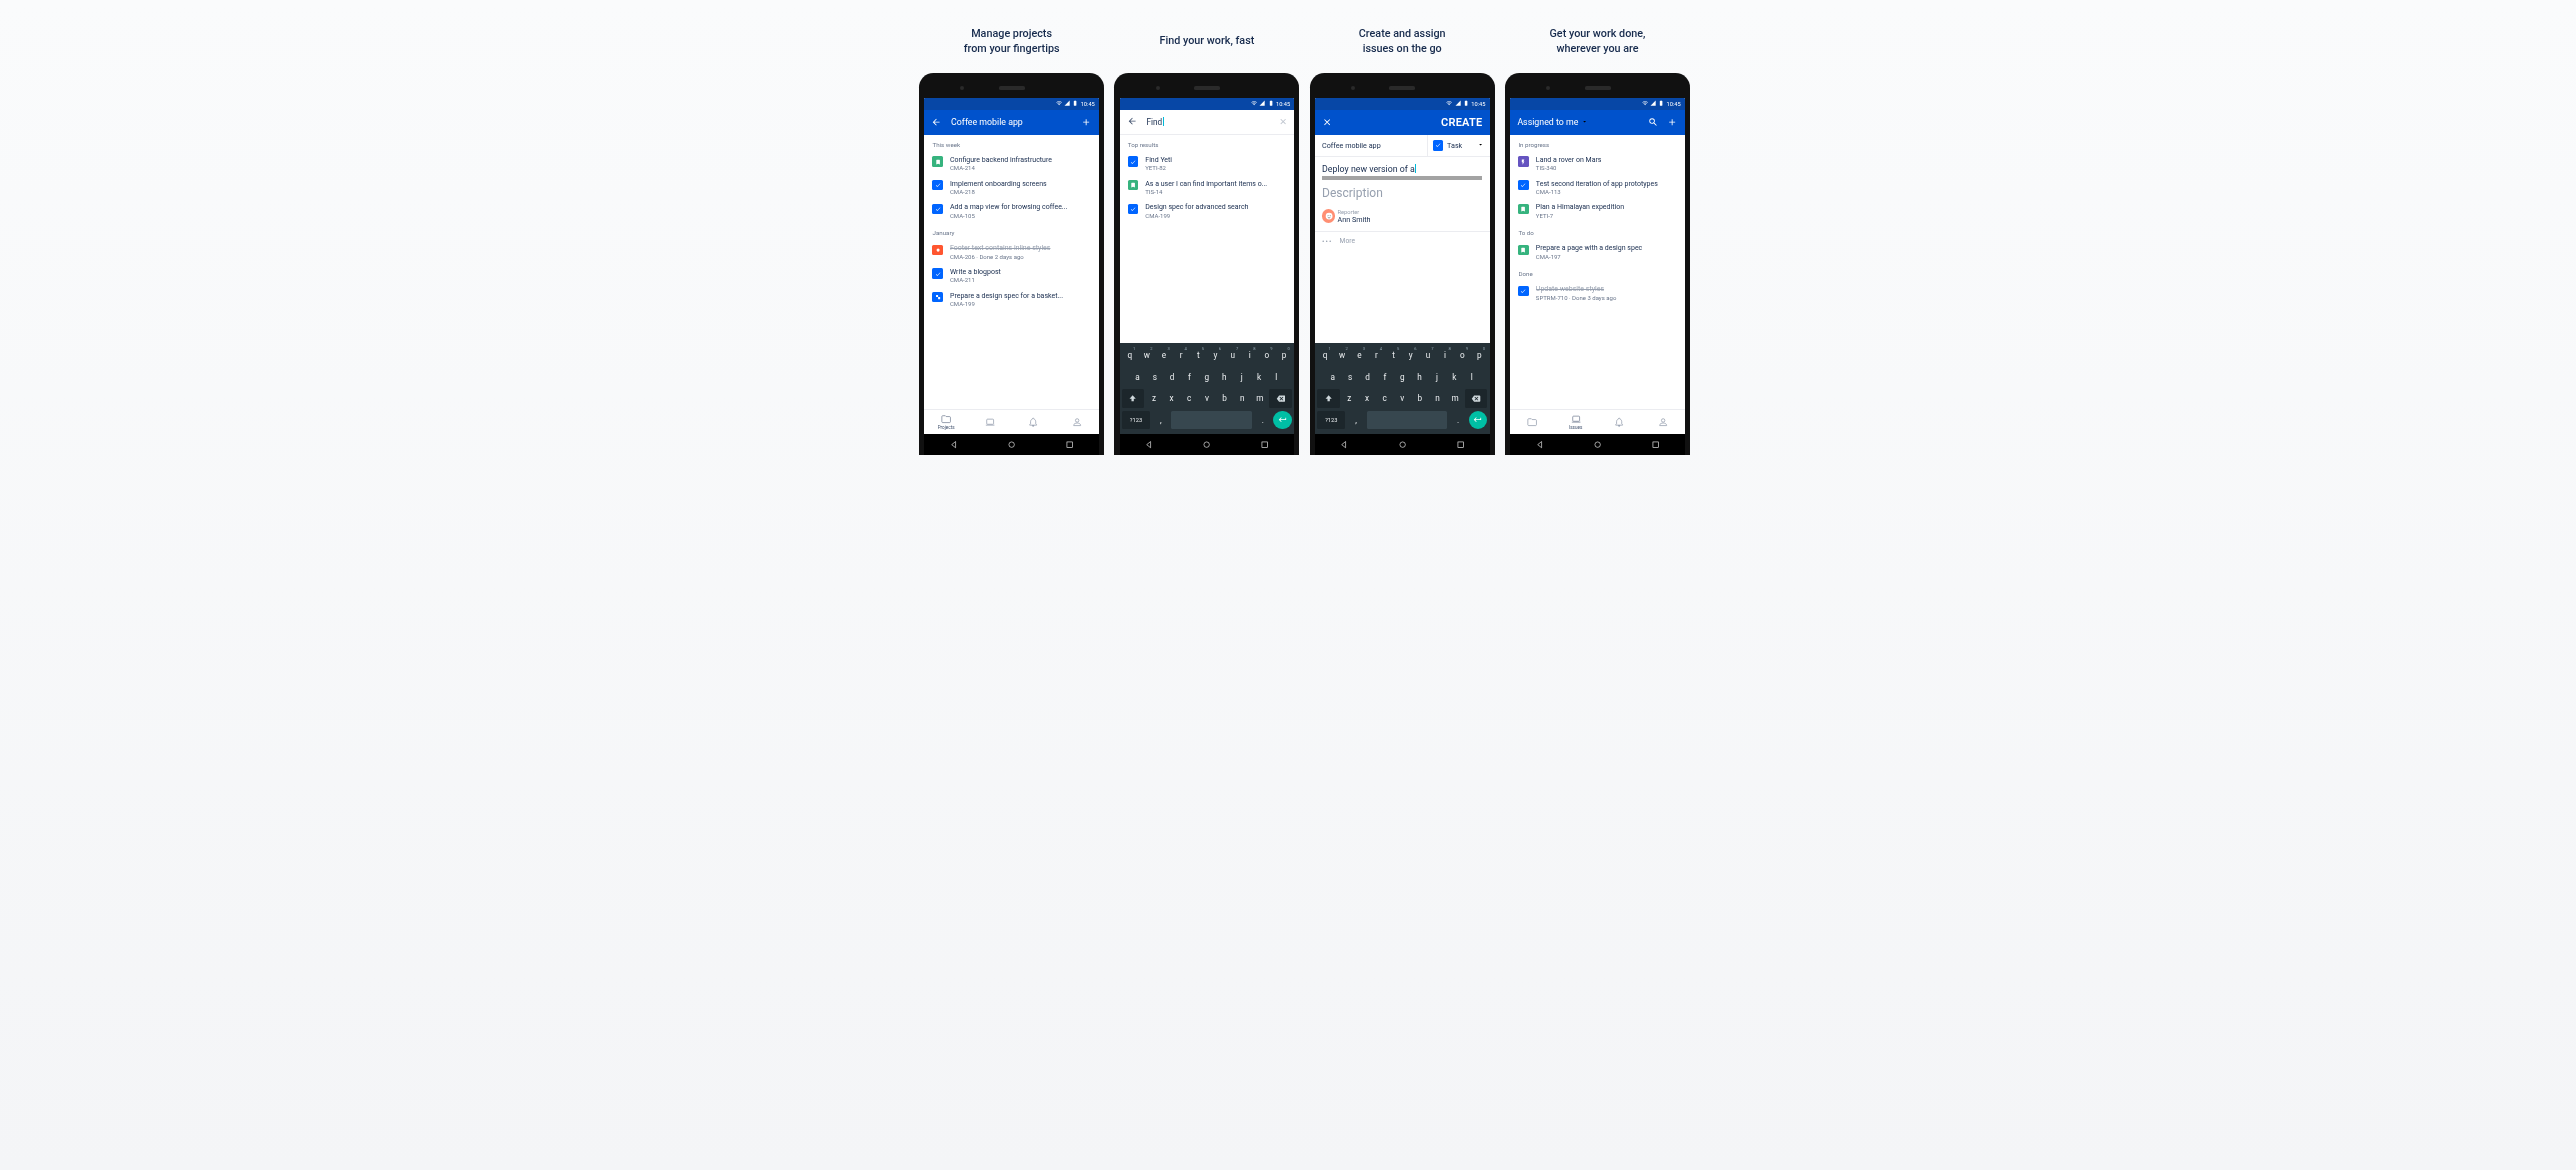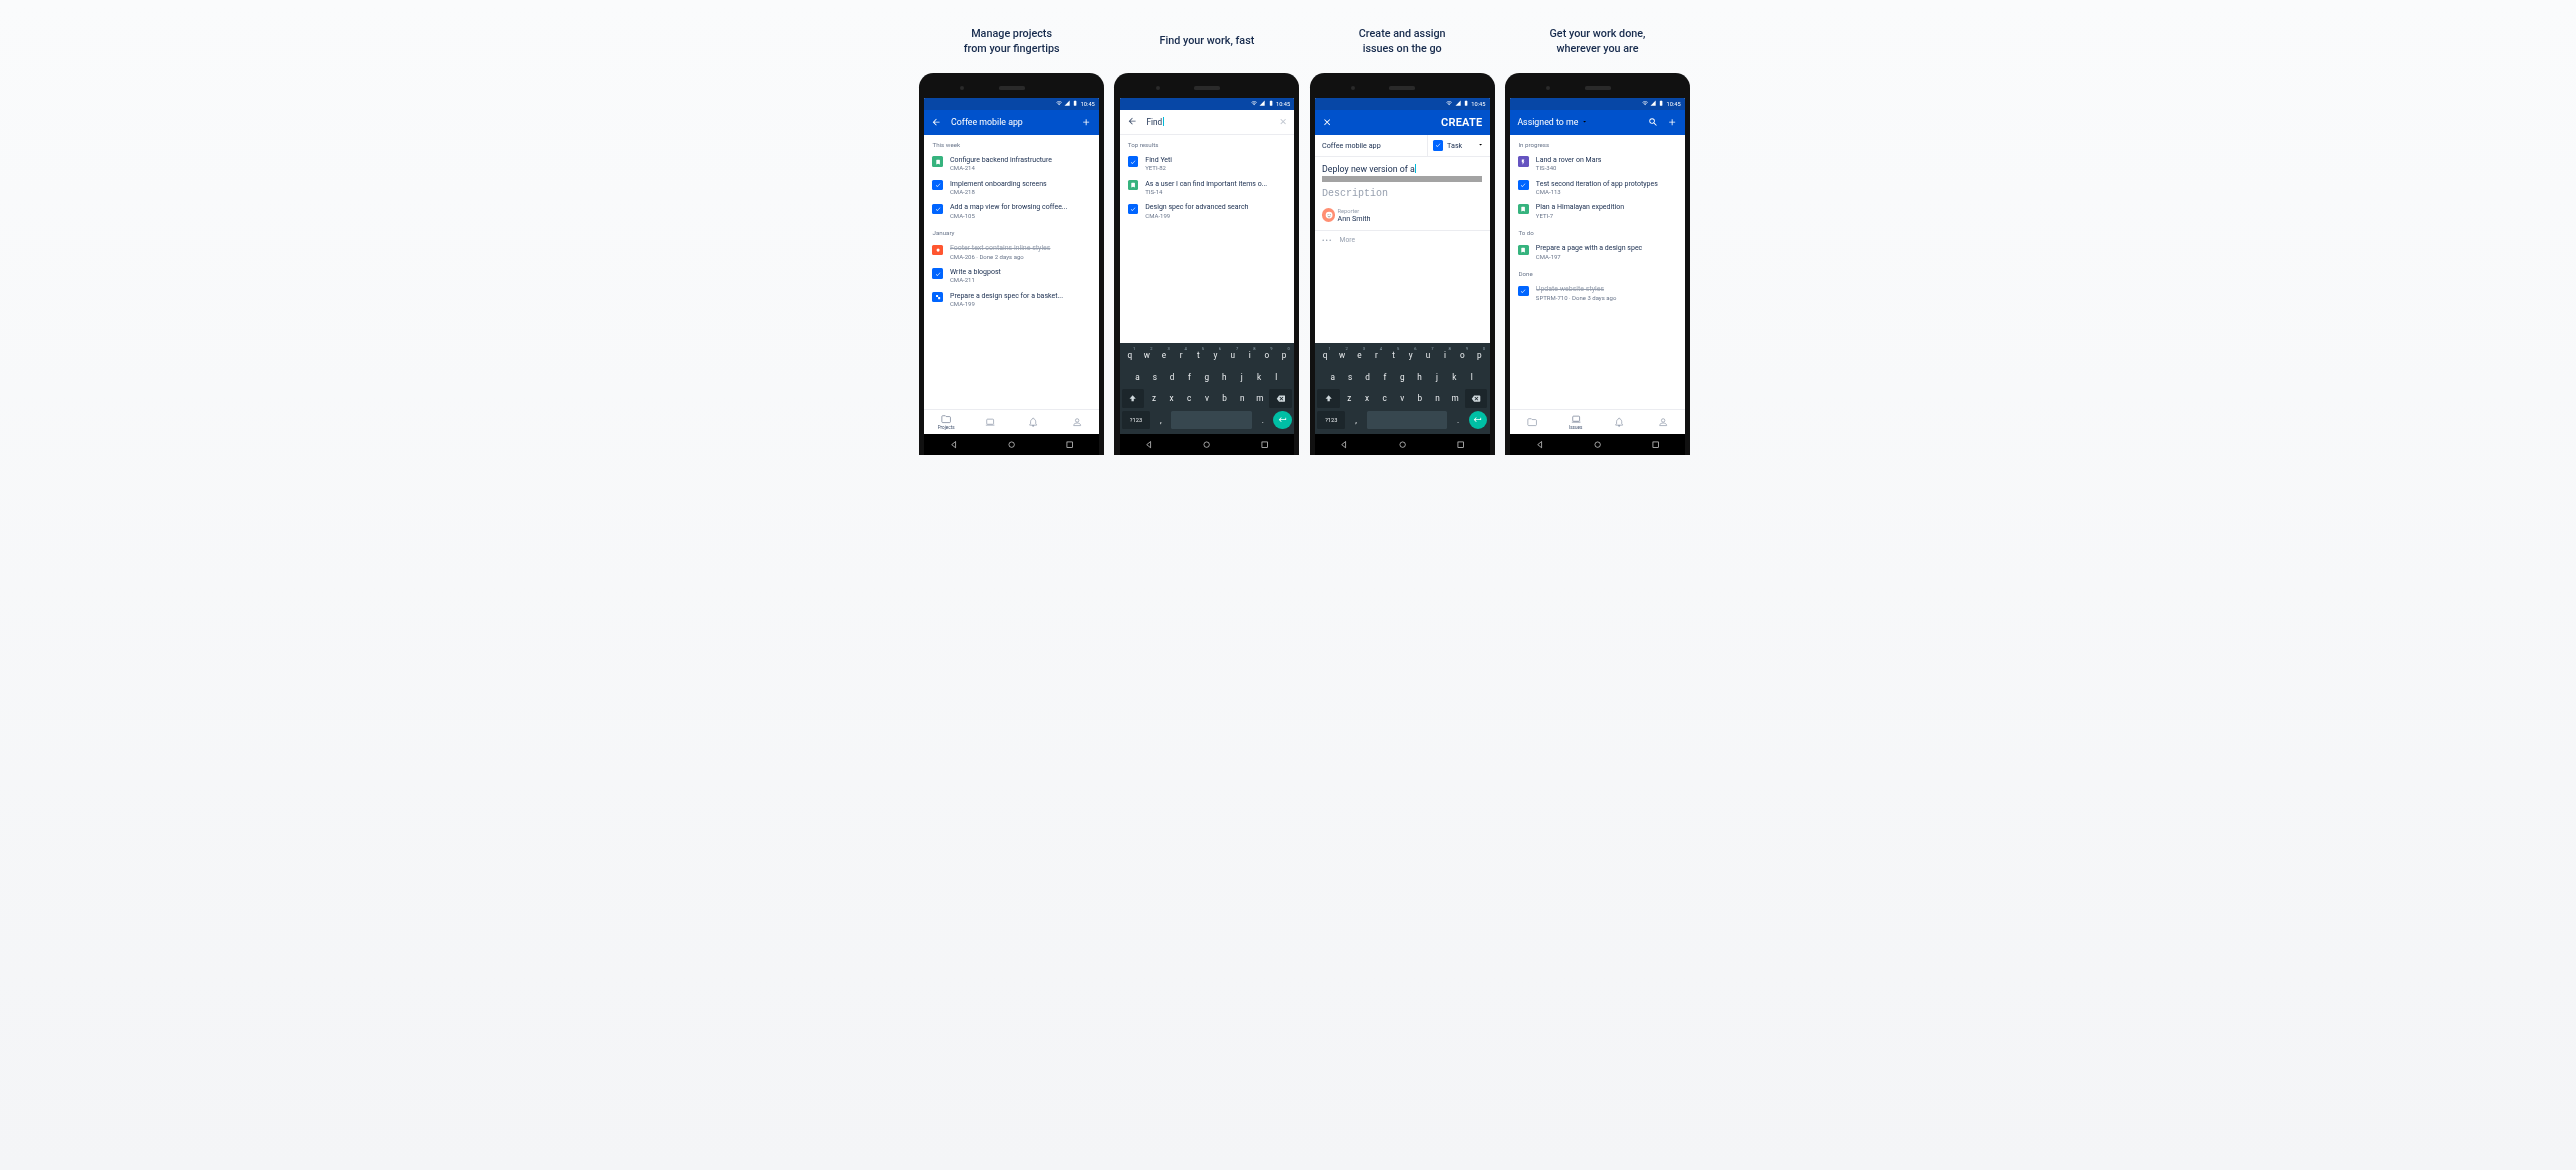--- a/index.html
+++ b/index.html
@@ -187,30 +187,29 @@
     display: flex;
     align-items: center;
     gap: 4.1px;
     padding: 0 5.2px;
     font-size: 7.2px;
     color: #172b4d;
   }
   .chev { margin-left: auto; }
   .summary-field {
     margin: 7.2px 7.2px 2.1px;
-    border-bottom: 6px solid #a3a3a3;
+    border-bottom: 4px solid #a3a3a3;
     font-size: 8.8px;
     color: #172b4d;
     padding-bottom: 2.1px;
   }
   .desc-label {
-    font-size: 10px;
+    font-size: 12px;
     color: #97a0af;
     margin: 6.2px 7.2px 4.1px;
-    font-family: Liberation Mono, monospace;
   }
   .reporter {
     display: flex;
     align-items: center;
     gap: 2px;
     padding: 4.1px 7.2px 7.2px;
   }
   .avatar {
     width: 13.4px;
     height: 13.4px;

